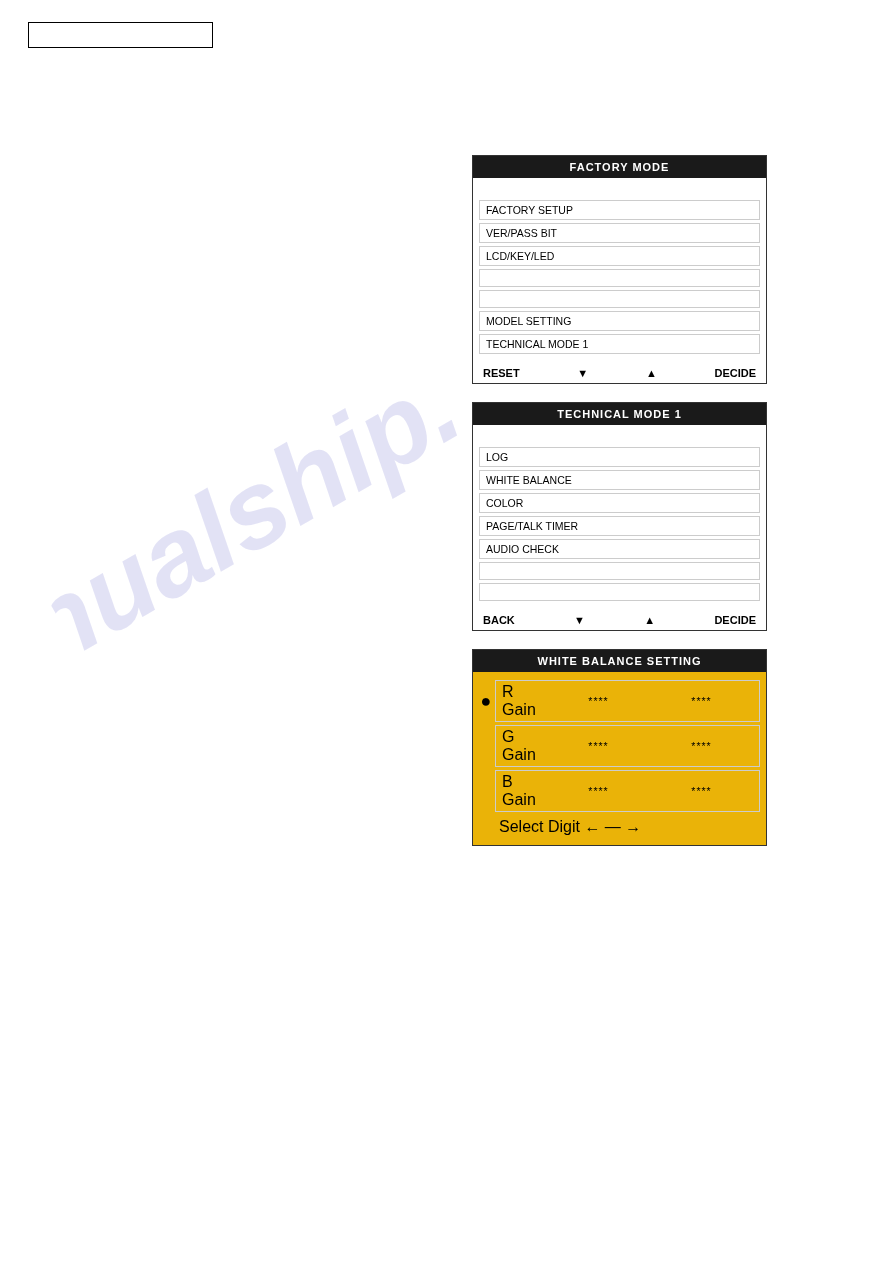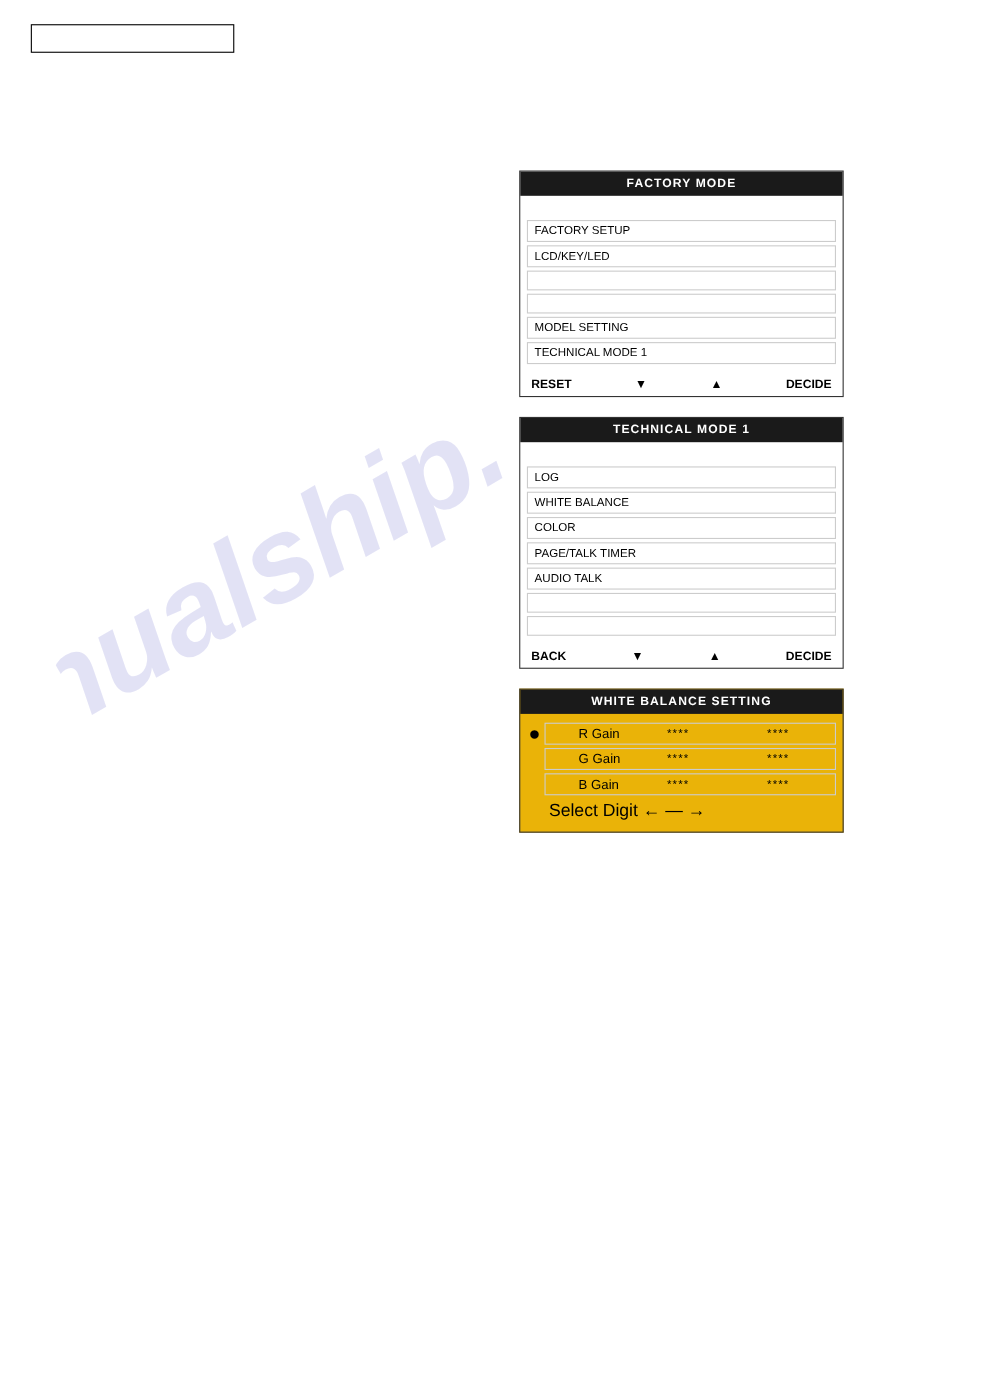--- a/index.html
+++ b/index.html
@@ -138,22 +138,21 @@
       display: flex;
       align-items: center;
       padding: 2px 6px;
       flex: 1;
       min-height: 20px;
       font-size: 10.5px;
     }
 
     .wb-label {
       width: 45px;
-      font-size: 12px;
-      margin-left: 24px;
+      font-size: 16px;
     }
 
     .wb-val {
       flex: 1;
       text-align: center;
       font-size: 10.5px;
       letter-spacing: 1px;
     }
 
     .wb-val2 {
@@ -175,20 +174,21 @@
 <div class="top-rect"></div>
 
 <div class="watermark">P1manualship.com/4</div>
 
 <div class="panels-area">
 
   <div class="panel">
     <div class="panel-header">FACTORY MODE</div>
     <div class="panel-body">
       <div class="menu-item">FACTORY SETUP</div>
+      <div class="menu-item">VER/PASS BIT</div>
       <div class="menu-item">LCD/KEY/LED</div>
       <div class="menu-item-empty"></div>
       <div class="menu-item-empty"></div>
       <div class="menu-item">MODEL SETTING</div>
       <div class="menu-item">TECHNICAL MODE 1</div>
     </div>
     <div class="panel-footer">
       <span>RESET</span>
       <span class="footer-arrow">▼</span>
       <span class="footer-arrow">▲</span>
@@ -196,21 +196,21 @@
     </div>
   </div>
 
   <div class="panel">
     <div class="panel-header">TECHNICAL MODE 1</div>
     <div class="panel-body">
       <div class="menu-item">LOG</div>
       <div class="menu-item">WHITE BALANCE</div>
       <div class="menu-item">COLOR</div>
       <div class="menu-item">PAGE/TALK TIMER</div>
-      <div class="menu-item">AUDIO TALK</div>
+      <div class="menu-item">AUDIO CHECK</div>
       <div class="menu-item-empty"></div>
       <div class="menu-item-empty"></div>
     </div>
     <div class="panel-footer">
       <span>BACK</span>
       <span class="footer-arrow">▼</span>
       <span class="footer-arrow">▲</span>
       <span>DECIDE</span>
     </div>
   </div>

